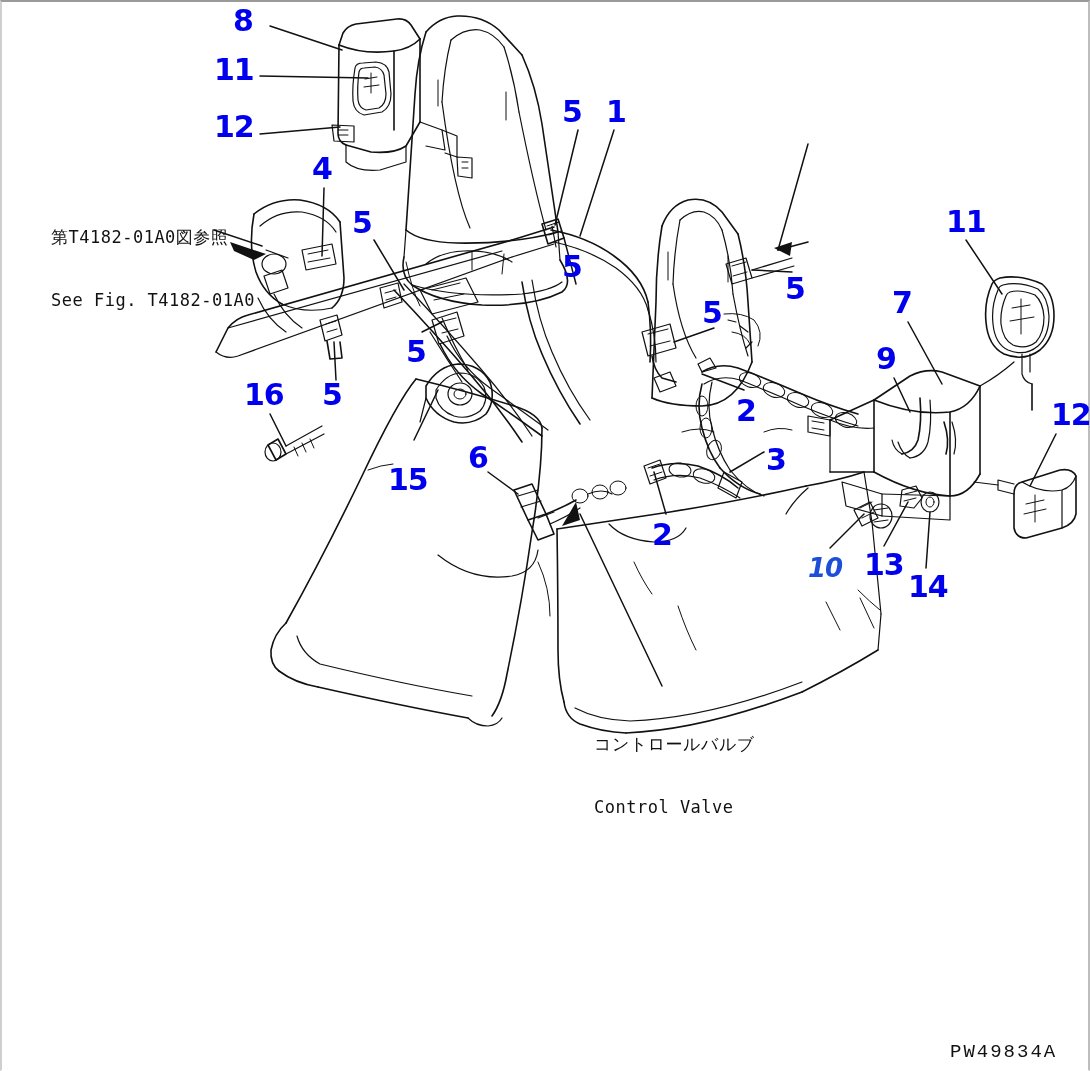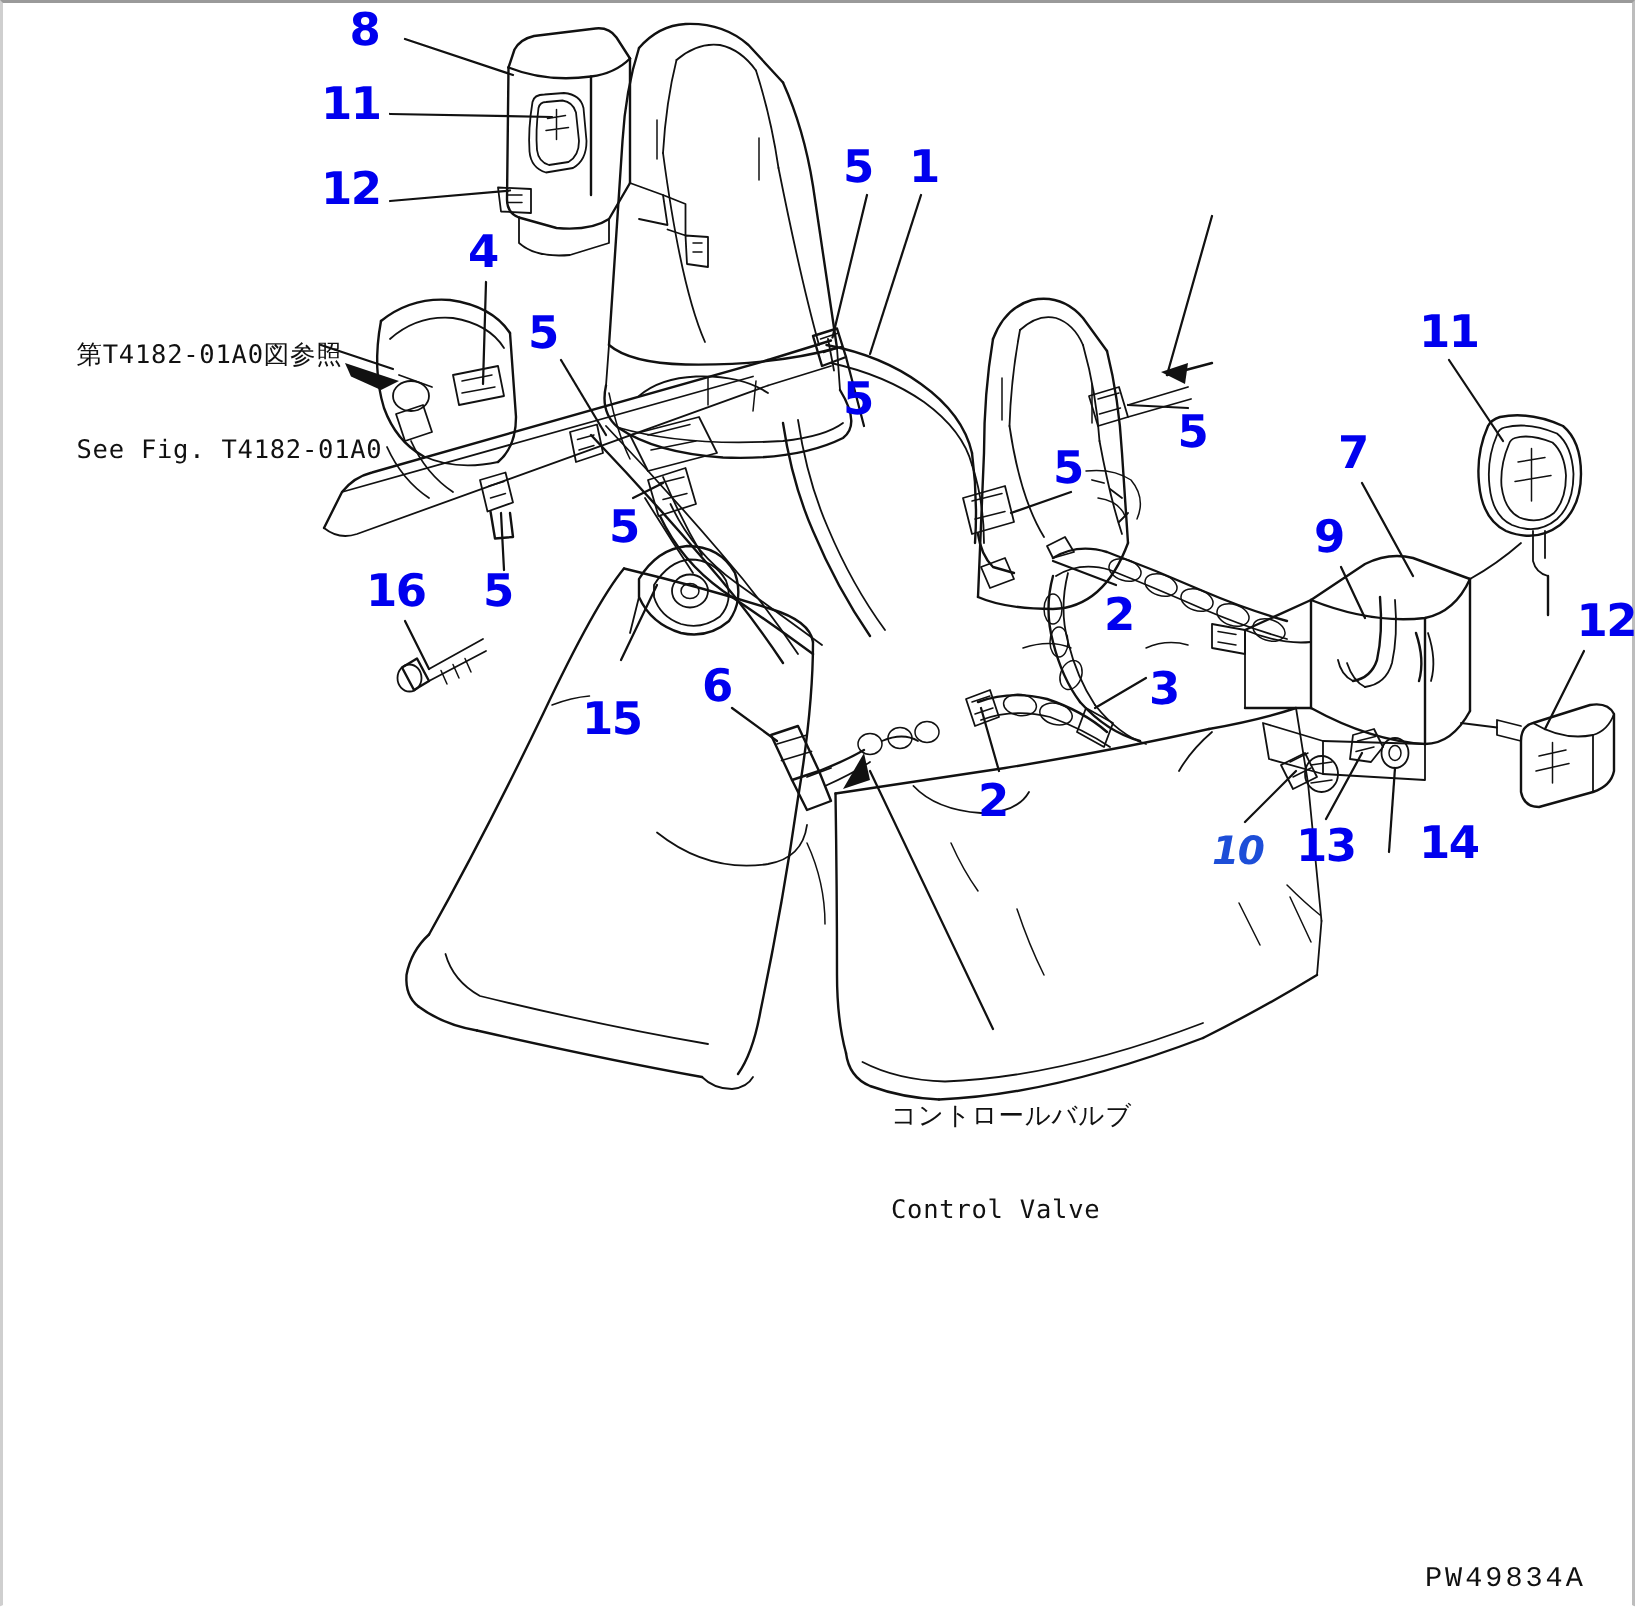--- a/index.html
+++ b/index.html
@@ -444,16 +444,16 @@
       <div class="callout" style="left: 320px; top: 378px; font-size: 30px; color: rgb(0, 0, 238);">5</div>
       <div class="callout" style="left: 242px; top: 378px; font-size: 30px; color: rgb(0, 0, 238);">16</div>
       <div class="callout" style="left: 386px; top: 443px; font-size: 30px; color: rgb(0, 0, 238); margin-top: 20px;">15</div>
       <div class="callout" style="left: 466px; top: 441px; font-size: 30px; color: rgb(0, 0, 238);">6</div>
       <div class="callout" style="left: 734px; top: 394px; font-size: 30px; color: rgb(0, 0, 238);">2</div>
       <div class="callout" style="left: 764px; top: 443px; font-size: 30px; color: rgb(0, 0, 238);">3</div>
       <div class="callout" style="left: 650px; top: 518px; font-size: 30px; color: rgb(0, 0, 238);">2</div>
       <div class="callout" style="left: 1049px; top: 398px; font-size: 30px; color: rgb(0, 0, 238);">12</div>
       <div class="callout" style="left: 806px; top: 551px; font-size: 26px; color: #1d4ed8; font-style: italic;">10</div>
       <div class="callout" style="left: 862px; top: 548px; font-size: 30px; color: rgb(0, 0, 238);">13</div>
-      <div class="callout" style="left: 906px; top: 546px; font-size: 30px; color: rgb(0, 0, 238); margin-left: 38px;">14</div>
+      <div class="callout" style="left: 906px; top: 570px; font-size: 30px; color: rgb(0, 0, 238);">14</div>
     </div>
 
 </div>
 
 </body></html>

